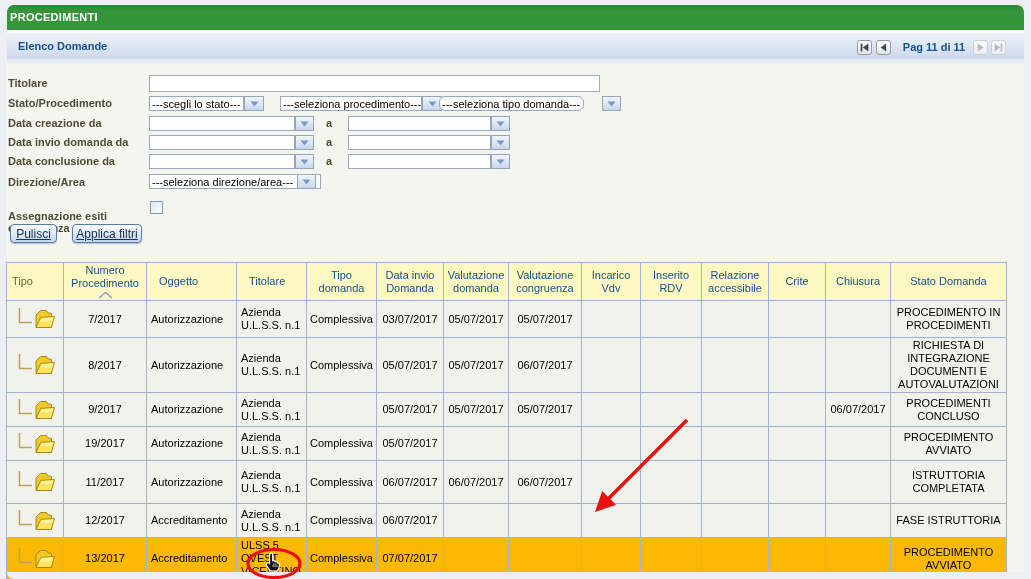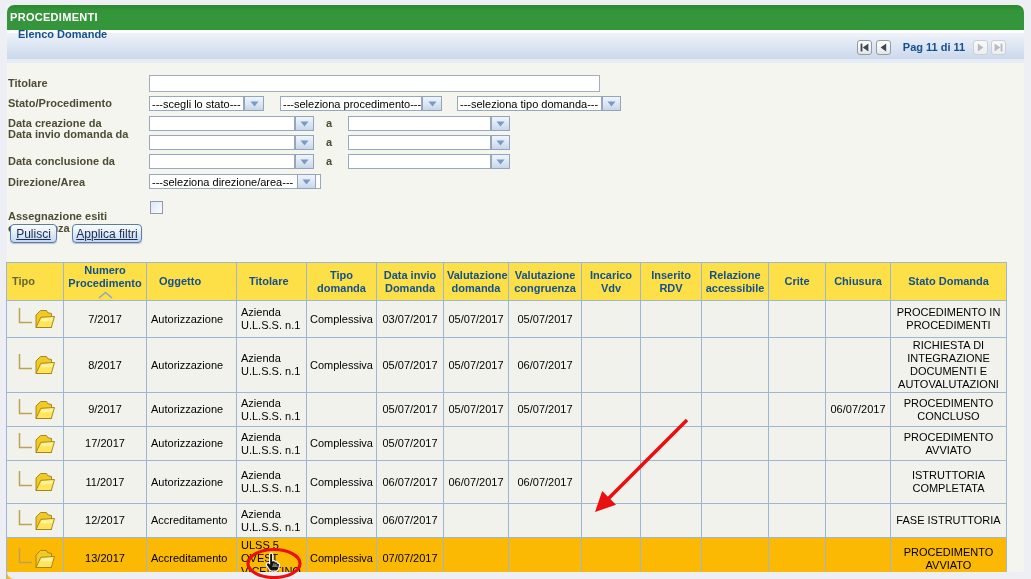--- a/index.html
+++ b/index.html
@@ -25,21 +25,21 @@
     position:absolute; left:7px; top:30px; width:1017px; height:3px; background:#fdfdfb;
   }
   .sub-bar {
     position:absolute; left:7px; top:33px; width:1017px; height:26px;
     background:linear-gradient(180deg,#eff3fa 0%, #dbe4f2 55%, #cbd8ec 100%);
   }
   .sub-bar-strip {
     position:absolute; left:7px; top:59px; width:1017px; height:4px; background:#e6ecf6;
   }
   .sub-title {
-    position:absolute; left:18px; top:28px;
+    position:absolute; left:18px; top:40px;
     font-size:11px; font-weight:bold; color:#14508e;
   }
   
   .pager { position:absolute; top:39px; left:857px; height:16px; display:flex; align-items:center; }
   .pager-btn {
     width:15px; height:15px; border-radius:3px; margin-right:4px; flex:0 0 15px;
     border:1px solid #949aa2;
     background:linear-gradient(180deg,#ffffff 0%, #f1f2f3 60%, #e2e4e7 100%);
     display:flex; align-items:center; justify-content:center;
   }
@@ -90,21 +90,21 @@
     position:absolute; left:6px; top:262px;
     border-collapse:collapse; table-layout:fixed; width:1000px;
     font-size:11px; color:#000;
   }
   table.grid th, table.grid td {
     border:1px solid #9cb6d4; vertical-align:middle;
     padding:1px 3px; text-align:center; line-height:13px;
     overflow:hidden;
   }
   table.grid thead th {
-    background:#fde047; color:#14508e; font-size:11px; font-weight:bold;
+    background:#fef9c3; color:#14508e; font-size:11px; font-weight:normal;
   }
   table.grid thead th.th-tipo { color:#666633; text-align:left; padding-left:5px; }
   table.grid thead th.th-left { text-align:left; padding-left:12px; }
   table.grid tbody td { background:#f2f2ed; }
   table.grid tbody tr.selected td { background:#fcb904; }
   table.grid td.cell-left { text-align:left; padding-left:4px; }
   table.grid td.c0 { padding:0; }
   
   table.grid thead tr { height:38px; }
   table.grid tbody tr:nth-child(1) { height:37px;margin-top:42px; }
@@ -169,21 +169,21 @@
   <svg width="9" height="6" viewBox="0 0 9 6">
       <polygon points="0.5,0.5 8.5,0.5 4.5,5.5" fill="#7a99c8"></polygon>
     </svg>
 </div>
 <div class="combo-input" style="left:280px; top:96px; width:142px;">---seleziona procedimento---</div>
 <div class="combo-btn" style="left:422px; top:96px; width:20px;">
   <svg width="9" height="6" viewBox="0 0 9 6">
       <polygon points="0.5,0.5 8.5,0.5 4.5,5.5" fill="#7a99c8"></polygon>
     </svg>
 </div>
-<div class="combo-input" style="left:457px; top:96px; width:145px;">---seleziona tipo domanda---</div>
+<div class="combo-input" style="left:439px; top:96px; width:145px;border-radius:6px;">---seleziona tipo domanda---</div>
 <div class="combo-btn" style="left:602px; top:96px; width:19px;">
   <svg width="9" height="6" viewBox="0 0 9 6">
       <polygon points="0.5,0.5 8.5,0.5 4.5,5.5" fill="#7a99c8"></polygon>
     </svg>
 </div>
 
 <div class="flabel" style="top:117px;">Data creazione da</div>
 <div class="combo-input" style="left:149px; top:116px; width:146px;"></div>
 <div class="combo-btn" style="left:295px; top:116px; width:19px;">
   <svg width="9" height="6" viewBox="0 0 9 6">
@@ -191,21 +191,21 @@
     </svg>
 </div>
 <div class="a-label" style="left:326px; top:117px;">a</div>
 <div class="combo-input" style="left:348px; top:116px; width:143px;"></div>
 <div class="combo-btn" style="left:491px; top:116px; width:19px;">
   <svg width="9" height="6" viewBox="0 0 9 6">
       <polygon points="0.5,0.5 8.5,0.5 4.5,5.5" fill="#7a99c8"></polygon>
     </svg>
 </div>
 
-<div class="flabel" style="top:128px;">Data invio domanda da</div>
+<div class="flabel" style="top:136px;">Data invio domanda da</div>
 <div class="combo-input" style="left:149px; top:135px; width:146px;"></div>
 <div class="combo-btn" style="left:295px; top:135px; width:19px;">
   <svg width="9" height="6" viewBox="0 0 9 6">
       <polygon points="0.5,0.5 8.5,0.5 4.5,5.5" fill="#7a99c8"></polygon>
     </svg>
 </div>
 <div class="a-label" style="left:326px; top:136px;">a</div>
 <div class="combo-input" style="left:348px; top:135px; width:143px;"></div>
 <div class="combo-btn" style="left:491px; top:135px; width:19px;">
   <svg width="9" height="6" viewBox="0 0 9 6">
@@ -346,34 +346,34 @@
         <td class="c3 cell-left">Azienda U.L.S.S. n.1</td>
         <td class="c4"></td>
         <td class="c5">05/07/2017</td>
         <td class="c6">05/07/2017</td>
         <td class="c7">05/07/2017</td>
         <td class="c8"></td>
         <td class="c9"></td>
         <td class="c10"></td>
         <td class="c11"></td>
         <td class="c12">06/07/2017</td>
-        <td class="c13">PROCEDIMENTO CONCLUSO</td>
-      </tr>
-      <tr>
-        <td class="c0">
-          <svg width="46" height="24" viewBox="0 0 46 24" style="display:block;margin-left:6px;">
-            <polyline points="6.5,1 6.5,15.5 19,15.5" fill="none" stroke="#bba258" stroke-width="1.5"></polyline>
-            <g>
-              <path d="M23,8 l4.5,-4.5 6,0 1.2,2.2 3.8,0.8 0,14 -15.5,0 z" fill="#f2ca28" stroke="#a07f10" stroke-width="0.9"></path>
-              <path d="M23,20.5 l4.8,-10.2 13.7,-0.8 -3.2,11 z" fill="#ffe45c" stroke="#a07f10" stroke-width="0.9"></path>
-              <path d="M28.4,11.2 l11.6,-0.6 -1,3.4 -11.4,0.5 z" fill="#fff2a0" stroke="none"></path>
-            </g>
-          </svg>
-        </td>
-        <td class="c1">17/2017</td>
+        <td class="c13">PROCEDIMENTI CONCLUSO</td>
+      </tr>
+      <tr>
+        <td class="c0">
+          <svg width="46" height="24" viewBox="0 0 46 24" style="display:block;margin-left:6px;">
+            <polyline points="6.5,1 6.5,15.5 19,15.5" fill="none" stroke="#bba258" stroke-width="1.5"></polyline>
+            <g>
+              <path d="M23,8 l4.5,-4.5 6,0 1.2,2.2 3.8,0.8 0,14 -15.5,0 z" fill="#f2ca28" stroke="#a07f10" stroke-width="0.9"></path>
+              <path d="M23,20.5 l4.8,-10.2 13.7,-0.8 -3.2,11 z" fill="#ffe45c" stroke="#a07f10" stroke-width="0.9"></path>
+              <path d="M28.4,11.2 l11.6,-0.6 -1,3.4 -11.4,0.5 z" fill="#fff2a0" stroke="none"></path>
+            </g>
+          </svg>
+        </td>
+        <td class="c1">19/2017</td>
         <td class="c2 cell-left">Autorizzazione</td>
         <td class="c3 cell-left">Azienda U.L.S.S. n.1</td>
         <td class="c4">Complessiva</td>
         <td class="c5">05/07/2017</td>
         <td class="c6"></td>
         <td class="c7"></td>
         <td class="c8"></td>
         <td class="c9"></td>
         <td class="c10"></td>
         <td class="c11"></td>

